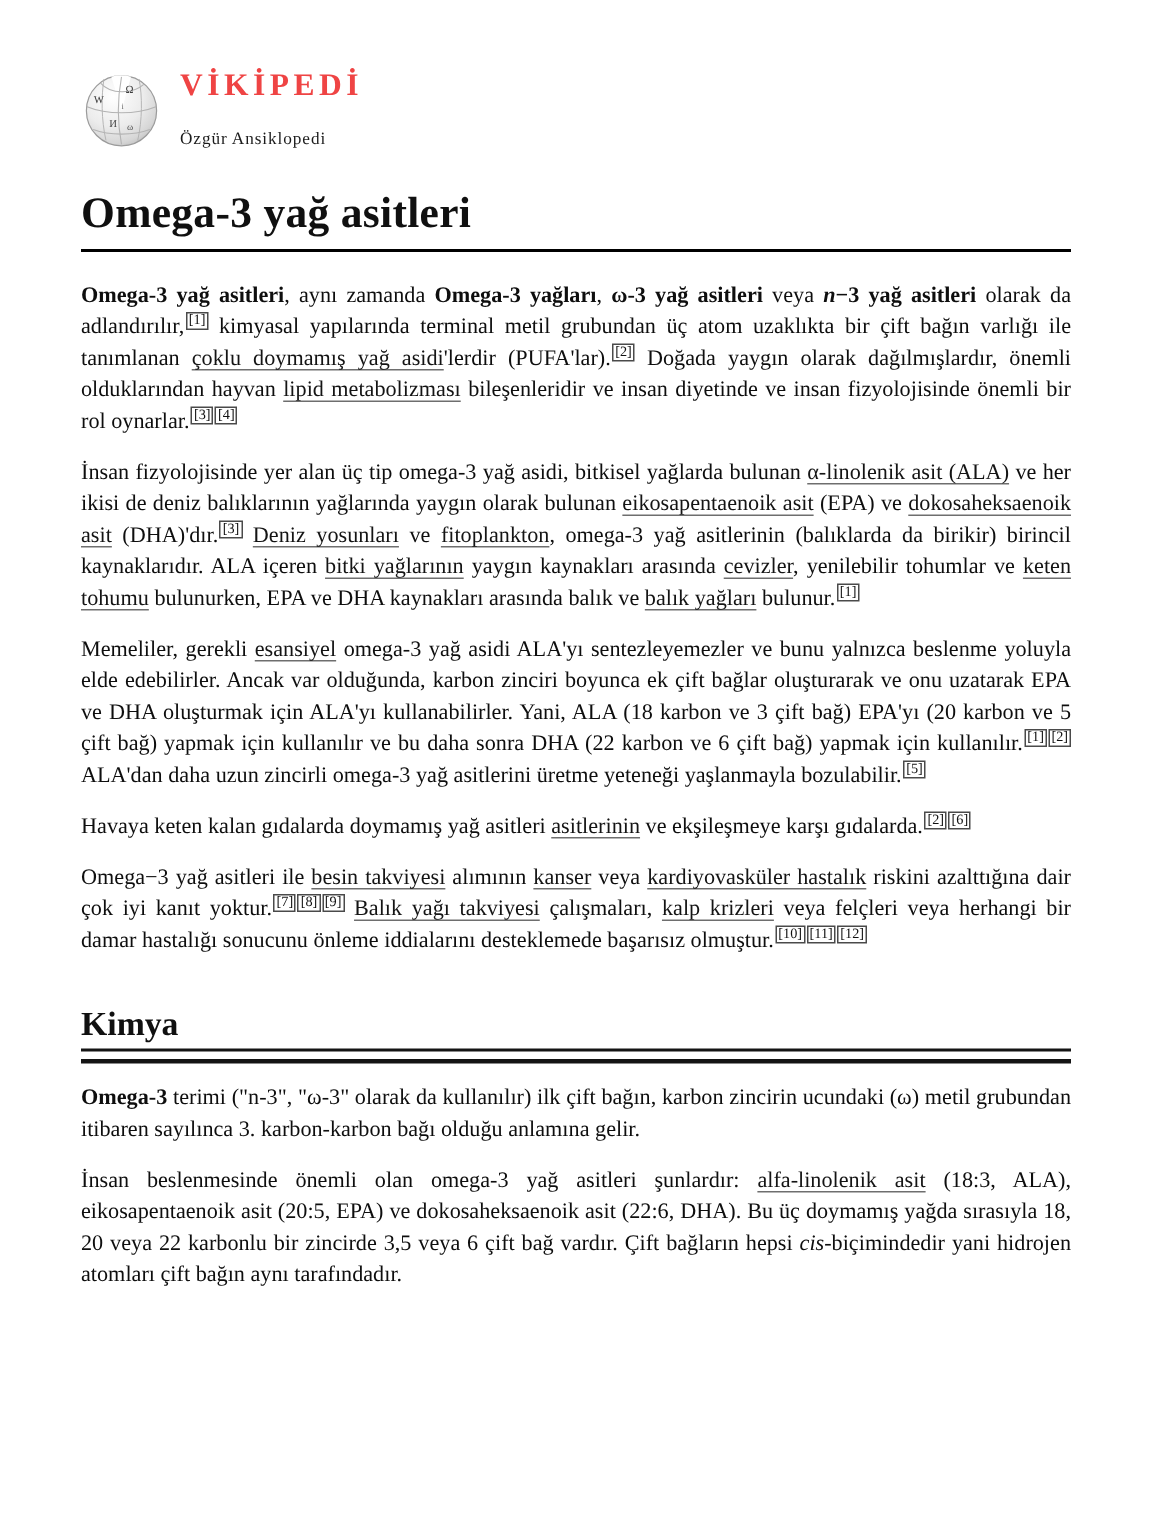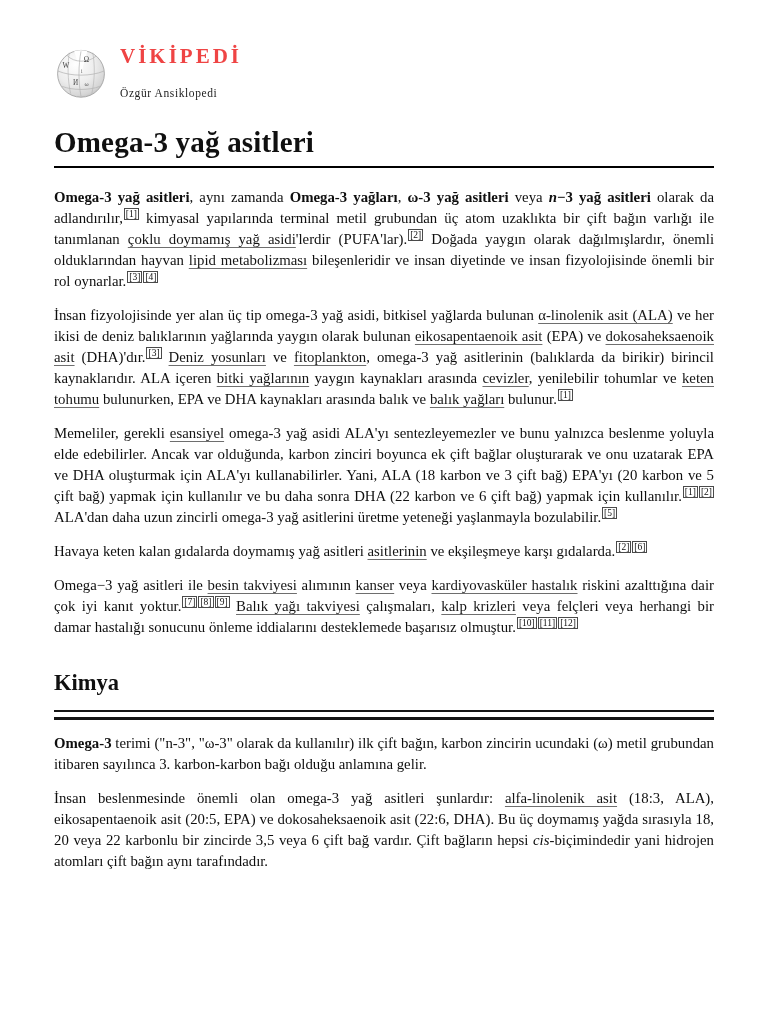--- a/index.html
+++ b/index.html
@@ -78,21 +78,21 @@
     margin-left: 1px;
     color: #101010;
     cursor: pointer;
     white-space: nowrap;
   }
   
   h2.section {
     font-size: 22.5px;
     font-weight: bold;
     margin: 32px 0 0 0;
-    padding-bottom: 14px;
+    padding-bottom: 3px;
     border-bottom: 2px solid #141414;
   }
   .h2-rule {
     height: 2.5px;
     background: #141414;
     margin-top: 5px;
     margin-bottom: 6px;
   }
 </style>
 </head>

